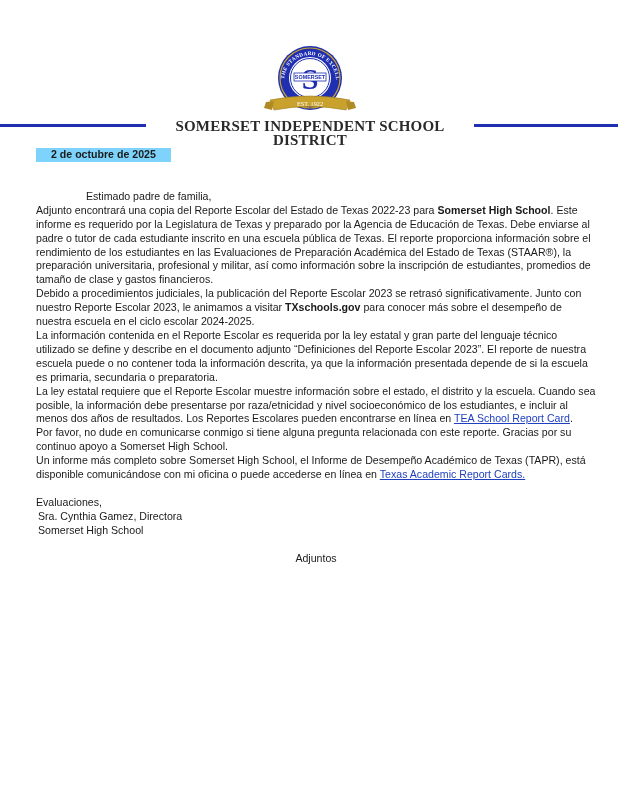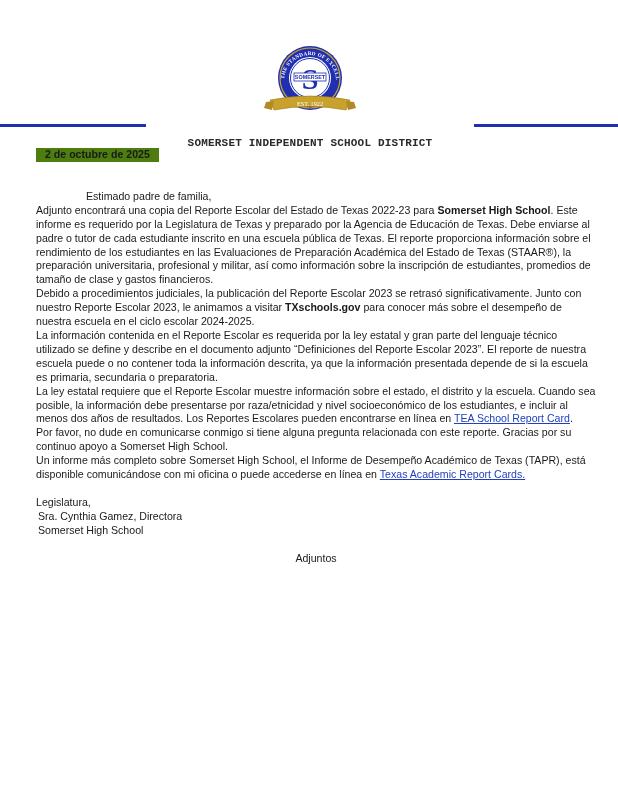--- a/index.html
+++ b/index.html
@@ -7,26 +7,26 @@
     body { position: relative; font-family: "Liberation Sans", "DejaVu Sans", sans-serif; color: #1a1a1a; }
 
     .letterhead { position: absolute; left: 0; top: 0; width: 618px; height: 140px; }
     .seal { position: absolute; left: 262px; top: 44px; width: 96px; height: 76px; }
     .rule-row { position: absolute; left: 0; top: 119px; width: 618px; height: 14px; }
     .rule { position: absolute; top: 5px; height: 3px; background: #1f2fb0; }
     .rule.left { left: 0; width: 146px; }
     .rule.right { left: 474px; width: 144px; }
     .district-name {
       position: absolute; left: 146px; top: 0; width: 328px; text-align: center;
-      font-family: Liberation Mono, monospace; font-weight: bold;
-      font-size: 11px; letter-spacing: 0.2px; color: #2a2a2a; line-height: 14px; margin-top: 17px;
+      font-family: Liberation Serif, serif; font-weight: bold;
+      font-size: 15px; letter-spacing: 0.2px; color: #2a2a2a; line-height: 14px;
     }
 
     .content { position: absolute; left: 36px; top: 148px; width: 560px; font-size: 10.6px; line-height: 13.9px; }
-    .date { display: inline-block; background: #4d7c0f; font-weight: bold; padding: 0 9px; }
+    .date { display: inline-block; background: #7dd3fc; font-weight: bold; padding: 0 15px; }
     p { margin: 0; }
     .greeting { margin-top: 28px; padding-left: 2px; margin-left: 48px; }
     .para { margin-top: 0; }
     .b { font-weight: bold; }
     a.link { color: #1f3fbf; text-decoration: underline; }
     .closing { margin-top: 14px; }
     .sig-line { padding-left: 2px; }
     .attach { margin-top: 14px; text-align: center; }
 
     .footer {
@@ -84,21 +84,21 @@
     <span>La ley estatal requiere que el Reporte Escolar muestre información sobre el estado, el distrito y la escuela. Cuando sea posible, la información debe presentarse por raza/etnicidad y nivel socioeconómico de los estudiantes, e incluir al menos dos años de resultados. Los Reportes Escolares pueden encontrarse en línea en </span><a class="link" href="#">TEA School Report Card</a><span>.</span>
   </p>
 
   <p class="para">Por favor, no dude en comunicarse conmigo si tiene alguna pregunta relacionada con este reporte. Gracias por su continuo apoyo a Somerset High School.</p>
 
   <p class="para">
     <span>Un informe más completo sobre Somerset High School, el Informe de Desempeño Académico de Texas (TAPR), está disponible comunicándose con mi oficina o puede accederse en línea en  </span><a class="link" href="#">Texas Academic Report Cards.</a>
   </p>
 
   <div class="closing">
-    <p>Legislatura,</p>
+    <p>Evaluaciones,</p>
     <p class="sig-line">Sra. Cynthia Gamez, Directora</p>
     <p class="sig-line">Somerset High School</p>
   </div>
 
   <p class="attach">Adjuntos</p>
 </div>
 
 <div class="footer">
   <div>7791 6th SOMERSET, TX 78069</div>
   <div>PHONE: 210-750-8955</div>

